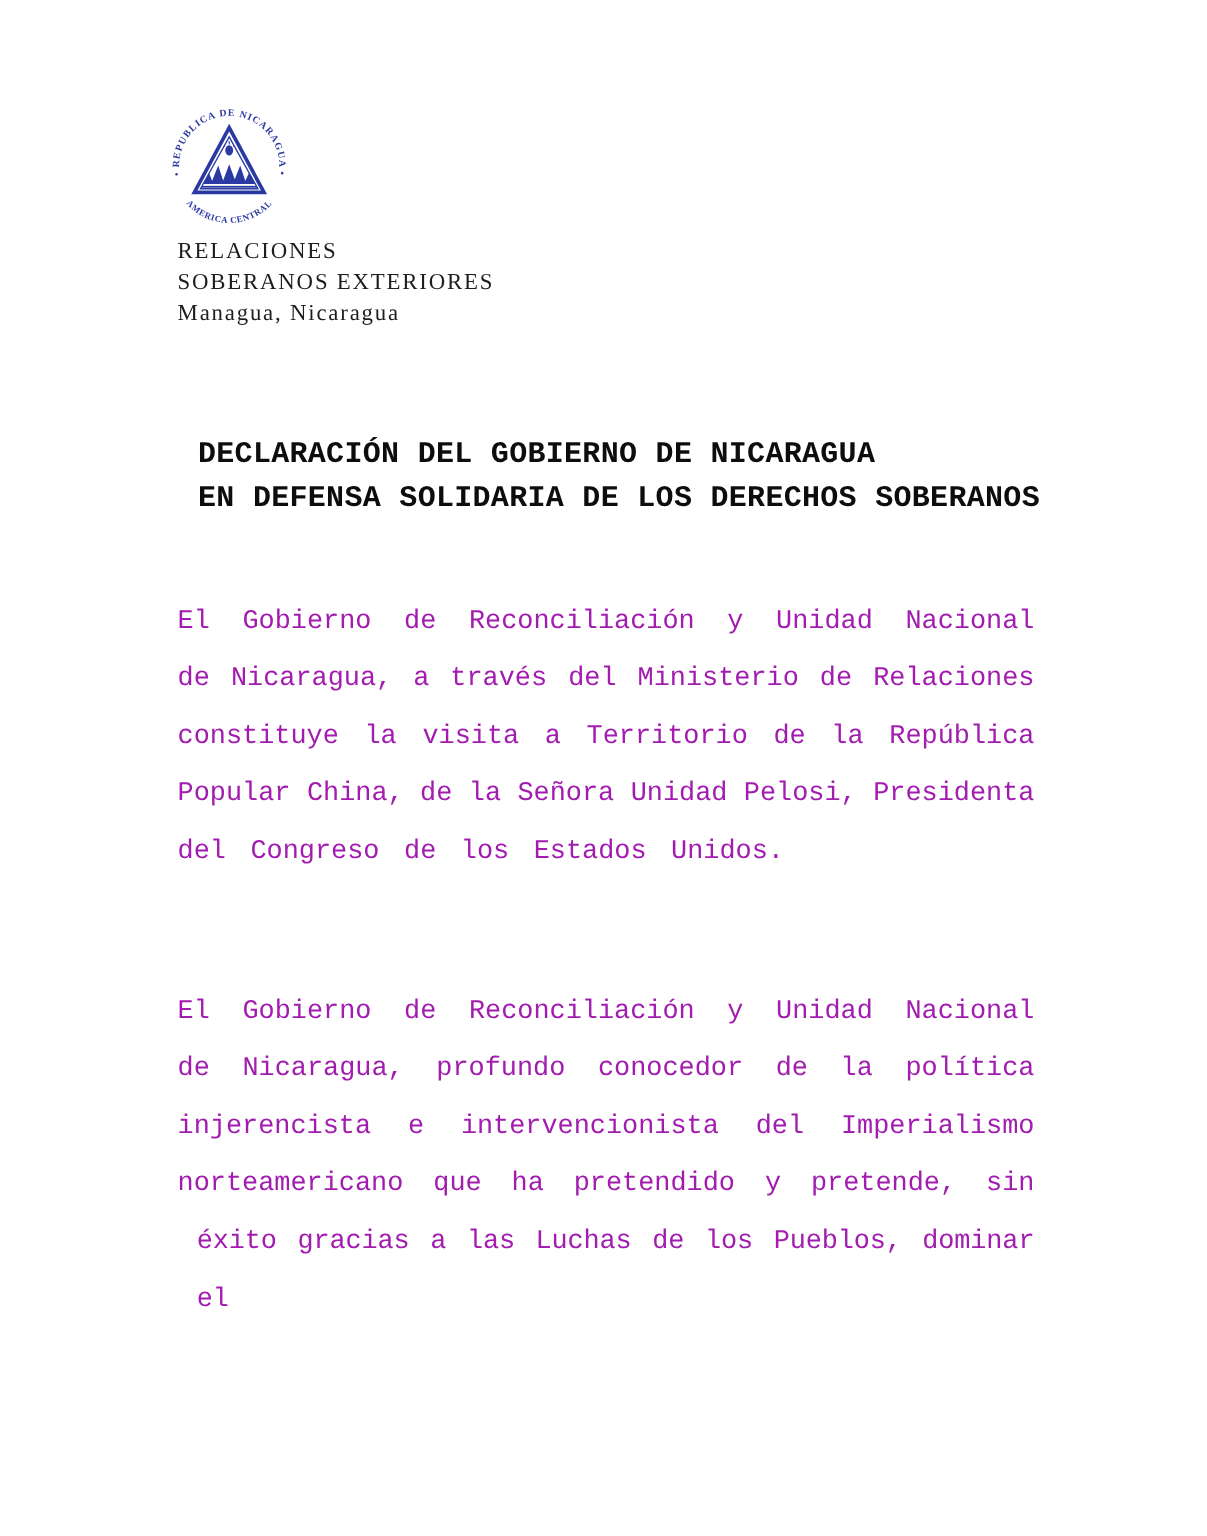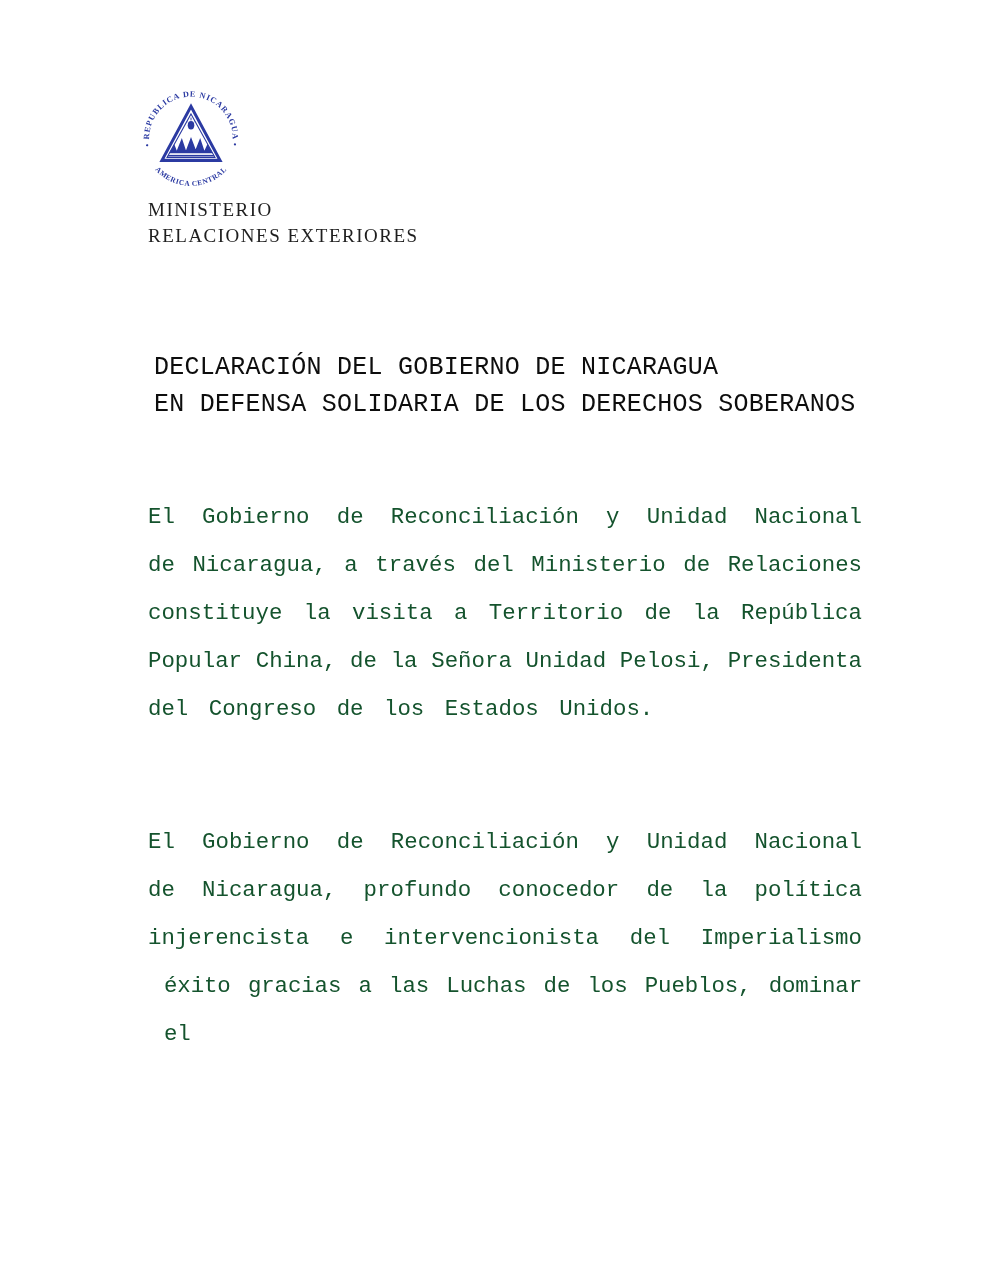--- a/index.html
+++ b/index.html
@@ -27,35 +27,35 @@
     position:absolute; left:148px; top:197px;
     font-family:"Liberation Serif", serif;
     font-size:19px; line-height:26px;
     letter-spacing:1.5px;
     color:#1e1e1e;
     white-space:nowrap;
   }
 
   
   .title {
-    position:absolute; left:148px; top:343px; margin:6px;
+    position:absolute; left:148px; top:343px; margin:17px;
     font-family:"Liberation Mono", monospace;
-    font-weight:normal;
+    font-weight:bold;
     font-size:25px; line-height:37px;
     letter-spacing:0.25px;
     color:#0d0d0d;
     white-space:nowrap;
   }
 
   
   .para {
     position:absolute; left:148px; width:714px;
     font-family:"Liberation Mono", monospace;
     font-size:22.4px; line-height:48px;
-    color:#14532d;
+    color:#a21caf;
   }
   .p1 { top:493px; }
   .p2 { top:818px; }
   .jl   { text-align:justify; text-align-last:justify; }
   .end  { text-align:right; text-align-last:left; }
   .spread { word-spacing:7px; }
   .tight  { letter-spacing:-0.6px; }
   .tight2 { letter-spacing:-0.1px;margin-left:16px; }
 </style>
 </head>
@@ -86,37 +86,39 @@
       <path d="M 26 66 L 32 53 L 37 66 Z  M 35 66 L 41 51 L 46 66 Z  M 44 66 L 50 50 L 56 66 Z
                M 53 66 L 59 51 L 64 66 Z  M 62 66 L 68 53 L 74 66 Z" fill="#2b3aa2"></path>
       <rect x="22" y="67.6" width="56" height="1.5" fill="#2b3aa2"></rect>
       <rect x="22" y="70.6" width="56" height="1.5" fill="#2b3aa2"></rect>
       <ellipse cx="50" cy="38.5" rx="3.2" ry="4.2" fill="#2b3aa2"></ellipse>
       <path d="M 44 33 L 46.5 35.5 M 56 33 L 53.5 35.5 M 50 31 L 50 33.8" stroke="#2b3aa2" stroke-width="0.9"></path>
     </g>
   </svg>
 
   <div class="letterhead">
-    <div>MINISTERIO</div>
-    <div>RELACIONES EXTERIORES</div>
+    <div>RELACIONES</div>
+    <div>SOBERANOS EXTERIORES</div>
+    <div>Managua, Nicaragua</div>
   </div>
 
   <h1 class="title">
     <div>DECLARACIÓN DEL GOBIERNO DE NICARAGUA</div>
     <div>EN DEFENSA SOLIDARIA DE LOS DERECHOS SOBERANOS</div>
   </h1>
 
   <div class="para p1">
     <div class="jl">El Gobierno de Reconciliación y Unidad Nacional</div>
     <div class="jl">de Nicaragua, a través del Ministerio de Relaciones</div>
     <div class="jl">constituye la visita a Territorio de la República</div>
     <div class="jl">Popular China, de la Señora Unidad Pelosi, Presidenta</div>
     <div class="end spread">del Congreso de los Estados Unidos.</div>
   </div>
 
   <div class="para p2">
     <div class="jl">El Gobierno de Reconciliación y Unidad Nacional</div>
     <div class="jl">de Nicaragua, profundo conocedor de la política</div>
     <div class="jl">injerencista e intervencionista del Imperialismo</div>
+    <div class="jl">norteamericano que ha pretendido y pretende, sin</div>
     <div class="jl tight2">éxito gracias a las Luchas de los Pueblos, dominar el</div>
   </div>
 
 </div>
 
 </body></html>

